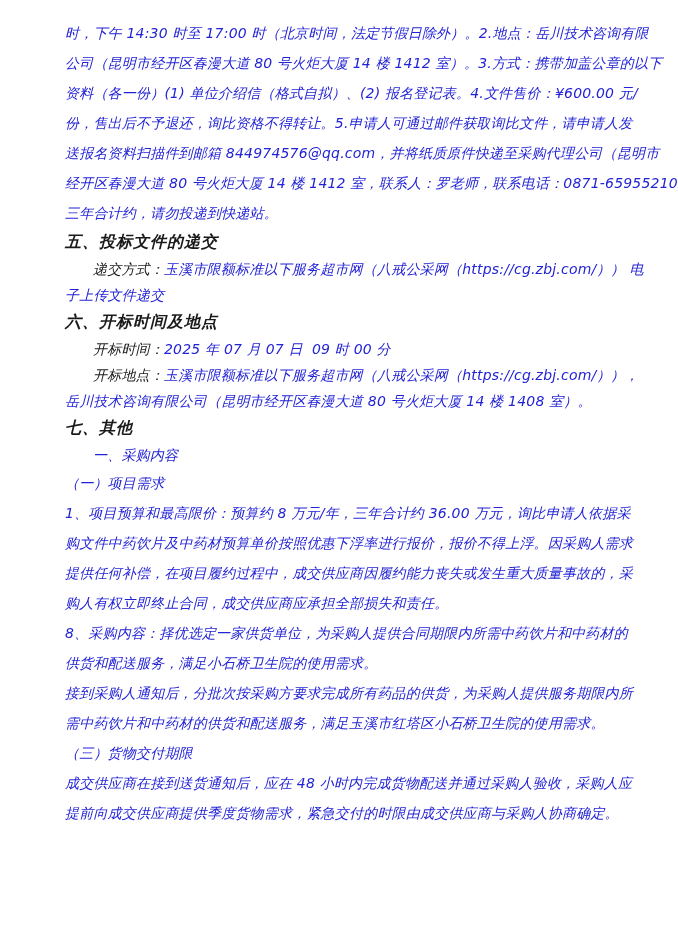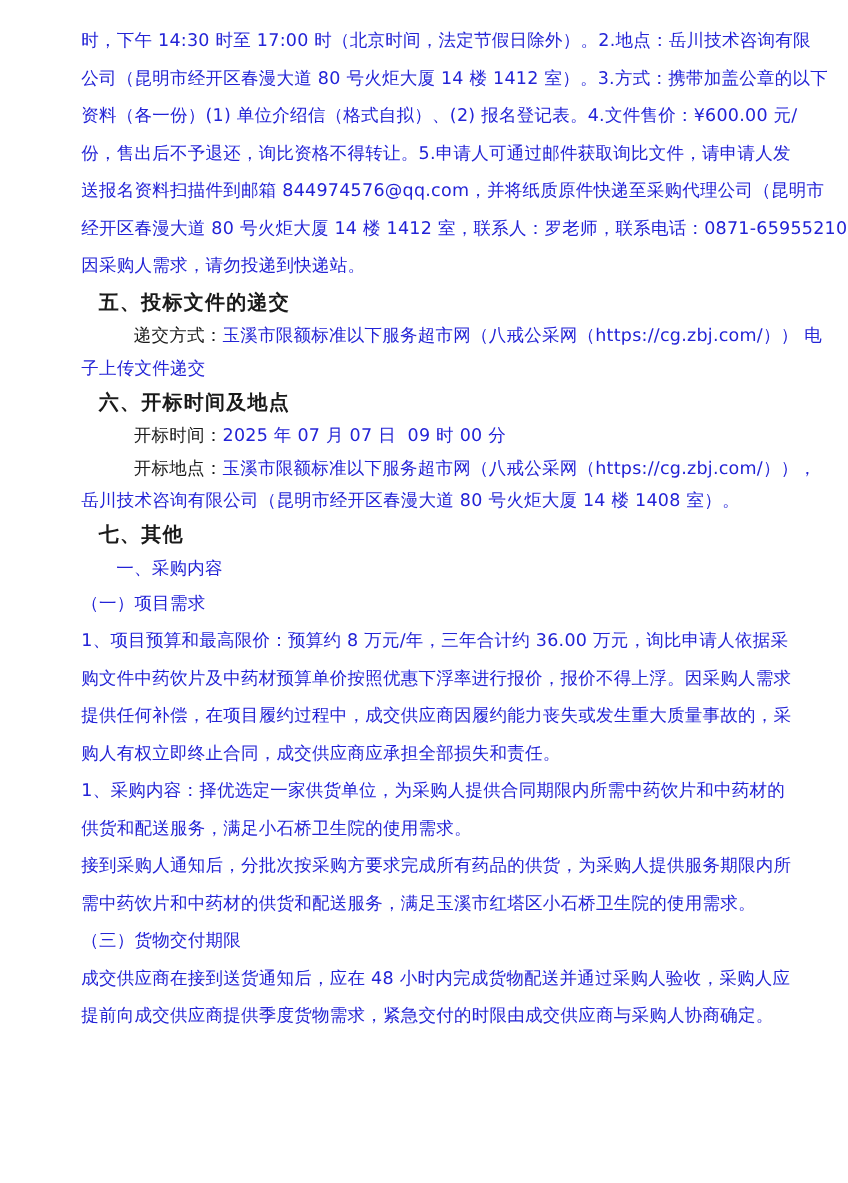--- a/index.html
+++ b/index.html
@@ -7,20 +7,21 @@
     padding: 0;
     background: #ffffff;
   }
   .page {
     position: relative;
     width: 678px;
     height: 946px;
     background: var(--page-bg, #ffffff);
     overflow: hidden;
     font-family: "DejaVu Sans", sans-serif;
+    font-style: italic;
   }
   .content {
     position: absolute;
     left: 65px;
     top: 18px;
     width: 548px;
   }
   .line {
     font-size: 14px;
     line-height: 30px;
@@ -36,53 +37,52 @@
     line-height: 28px;
     font-weight: bold;
     color: var(--heading-black, #111111);
     letter-spacing: 1px;
   }
   .line.indent {
     padding-left: 28px;
   }
   .seg-black {
     color: var(--label-black, #1a1a1a);
-    margin-left: 14px;
   }
   .seg-blue {
     color: var(--body-blue, #2323d6);
   }
 </style>
 </head>
 <body>
 
 <div class="page">
   <div class="content">
       <div class="line"><span class="seg-blue">时，下午 14:30 时至 17:00 时（北京时间，法定节假日除外）。2.地点：岳川技术咨询有限</span></div>
       <div class="line"><span class="seg-blue">公司（昆明市经开区春漫大道 80 号火炬大厦 14 楼 1412 室）。3.方式：携带加盖公章的以下</span></div>
       <div class="line"><span class="seg-blue">资料（各一份）(1) 单位介绍信（格式自拟）、(2) 报名登记表。4.文件售价：¥600.00 元/</span></div>
       <div class="line"><span class="seg-blue">份，售出后不予退还，询比资格不得转让。5.申请人可通过邮件获取询比文件，请申请人发</span></div>
       <div class="line"><span class="seg-blue">送报名资料扫描件到邮箱 844974576@qq.com，并将纸质原件快递至采购代理公司（昆明市</span></div>
       <div class="line"><span class="seg-blue">经开区春漫大道 80 号火炬大厦 14 楼 1412 室，联系人：罗老师，联系电话：0871-65955210）</span></div>
-      <div class="line"><span class="seg-blue">因采购人需求，请勿投递到快递站。</span></div>
+      <div class="line"><span class="seg-blue">三年合计约，请勿投递到快递站。</span></div>
       <div class="line heading"><span class="seg-black">五、投标文件的递交</span></div>
       <div class="line tight indent"><span class="seg-black">递交方式：</span><span class="seg-blue">玉溪市限额标准以下服务超市网（八戒公采网（https://cg.zbj.com/）） 电</span></div>
       <div class="line tight"><span class="seg-blue">子上传文件递交</span></div>
       <div class="line heading"><span class="seg-black">六、开标时间及地点</span></div>
       <div class="line tight indent"><span class="seg-black">开标时间：</span><span class="seg-blue">2025 年 07 月 07 日  09 时 00 分</span></div>
       <div class="line tight indent"><span class="seg-black">开标地点：</span><span class="seg-blue">玉溪市限额标准以下服务超市网（八戒公采网（https://cg.zbj.com/）），</span></div>
       <div class="line tight"><span class="seg-blue">岳川技术咨询有限公司（昆明市经开区春漫大道 80 号火炬大厦 14 楼 1408 室）。</span></div>
       <div class="line heading"><span class="seg-black">七、其他</span></div>
       <div class="line tight indent"><span class="seg-blue">一、采购内容</span></div>
       <div class="line"><span class="seg-blue">（一）项目需求</span></div>
       <div class="line"><span class="seg-blue">1、项目预算和最高限价：预算约 8 万元/年，三年合计约 36.00 万元，询比申请人依据采</span></div>
       <div class="line"><span class="seg-blue">购文件中药饮片及中药材预算单价按照优惠下浮率进行报价，报价不得上浮。因采购人需求</span></div>
       <div class="line"><span class="seg-blue">提供任何补偿，在项目履约过程中，成交供应商因履约能力丧失或发生重大质量事故的，采</span></div>
       <div class="line"><span class="seg-blue">购人有权立即终止合同，成交供应商应承担全部损失和责任。</span></div>
-      <div class="line"><span class="seg-blue">1、采购内容：择优选定一家供货单位，为采购人提供合同期限内所需中药饮片和中药材的</span></div>
+      <div class="line"><span class="seg-blue">8、采购内容：择优选定一家供货单位，为采购人提供合同期限内所需中药饮片和中药材的</span></div>
       <div class="line"><span class="seg-blue">供货和配送服务，满足小石桥卫生院的使用需求。</span></div>
       <div class="line"><span class="seg-blue">接到采购人通知后，分批次按采购方要求完成所有药品的供货，为采购人提供服务期限内所</span></div>
       <div class="line"><span class="seg-blue">需中药饮片和中药材的供货和配送服务，满足玉溪市红塔区小石桥卫生院的使用需求。</span></div>
       <div class="line"><span class="seg-blue">（三）货物交付期限</span></div>
       <div class="line"><span class="seg-blue">成交供应商在接到送货通知后，应在 48 小时内完成货物配送并通过采购人验收，采购人应</span></div>
       <div class="line"><span class="seg-blue">提前向成交供应商提供季度货物需求，紧急交付的时限由成交供应商与采购人协商确定。</span></div>
     </div>
 </div>
 
 </body></html>

